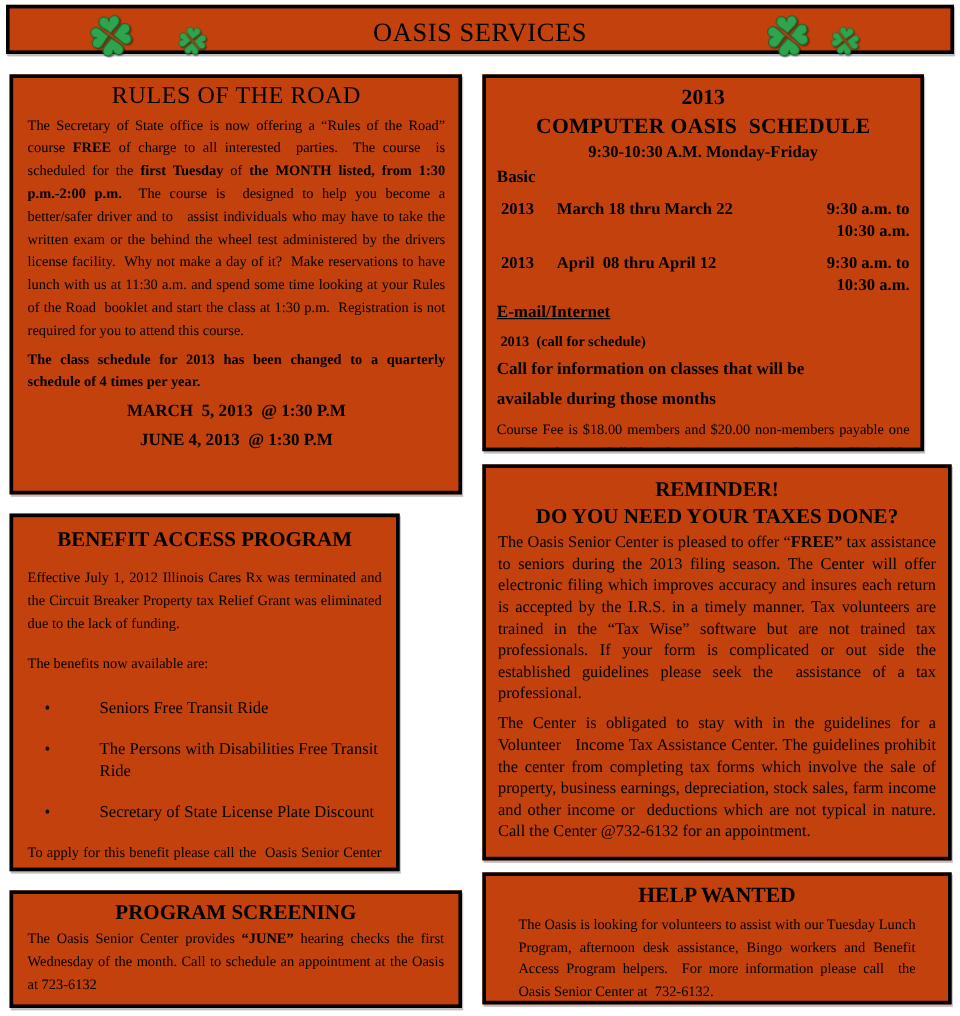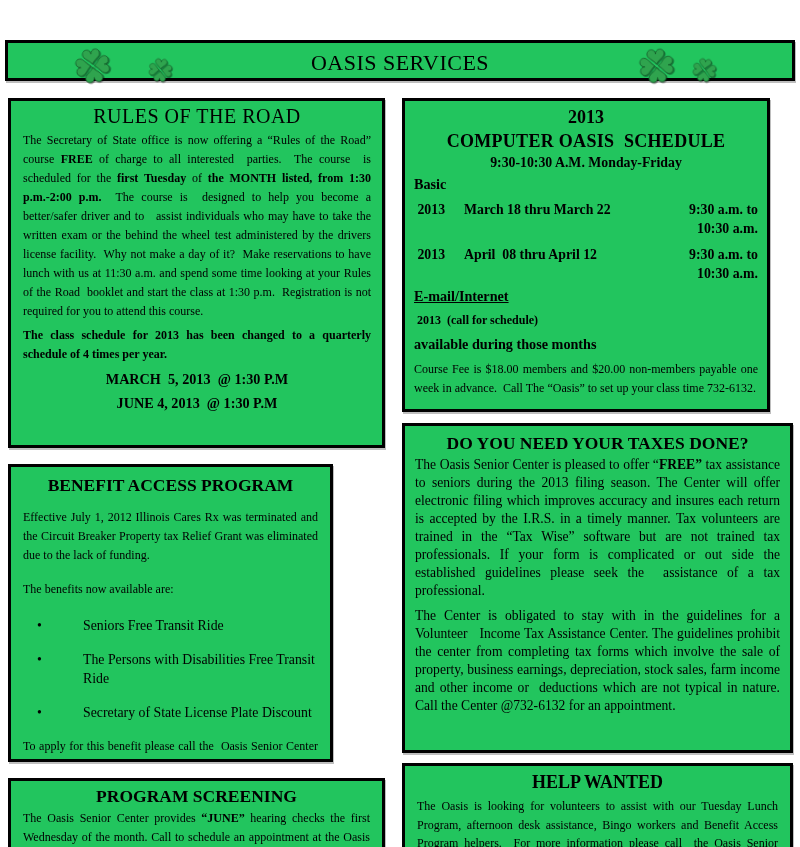--- a/index.html
+++ b/index.html
@@ -7,24 +7,23 @@
     position:relative;
     width:800px;height:847px;
     font-family:"Liberation Serif","DejaVu Serif",serif;
     color:#000;background:var(--page-bg,#fff);
     overflow:hidden;
   }
   .box{
     position:absolute;
     box-sizing:border-box;
     border:3px solid var(--border-c,#000);
-    background:#22c55e;
+    background:#c2410c;
     overflow:hidden;
     box-shadow:1px 2px 0 rgba(110,110,110,.45);
-    margin-top:36px;
   }
   
   #header{left:5px;top:4px;width:790px;height:41px;overflow:visible;}
   #header .title{
     text-align:center;font-size:22px;letter-spacing:.5px;
     margin-top:7px;white-space:pre-wrap;
   }
   .clover{position:absolute;}
   .clover-leaf path{fill:var(--clover-green,#2fa44e);stroke:var(--clover-dark,#155e2b);stroke-width:1;}
   .clover-stem{stroke:var(--clover-stem,#1f7a38);fill:none;stroke-width:3;stroke-linecap:round;}
@@ -70,21 +69,21 @@
   .sched-time{flex:1;text-align:right;}
   #computer .call-line{font-size:12px;font-weight:bold;margin-top:8px;white-space:pre-wrap;}
   #computer .note-line{font-size:14.2px;font-weight:bold;margin-top:8px;white-space:pre-wrap;}
   #computer .fee{margin-top:7px;}
 
   #taxes{left:402px;top:387px;width:391px;height:330px;padding:5px 10px;}
   #taxes .sec-title{margin:2px 0 2px;}
   #taxes .p{font-size:13.6px;line-height:18px;}
   #taxes .p1{margin-bottom:7px;}
 
-  #help{left:402px;top:727px;width:391px;height:96px;padding:4px 12px;}
+  #help{left:402px;top:727px;width:391px;height:110px;padding:4px 27px;}
   #help .sec-title{margin:2px 0 4px;font-size:18px;}
   #help .p{line-height:18.5px;}
 </style>
 </head>
 <body>
 
 <svg width="0" height="0" style="position:absolute">
   <defs>
     <g id="clover-shape">
       <path class="clover-stem" d="M0,3 C1,9 3,13 9,15"></path>
@@ -166,25 +165,27 @@
     <span class="sched-dates">March 18 thru March 22</span>
     <span class="sched-time">9:30 a.m. to 10:30 a.m.</span>
   </div>
   <div class="sched-row">
     <span class="sched-year"> 2013</span>
     <span class="sched-dates">April  08 thru April 12</span>
     <span class="sched-time">9:30 a.m. to 10:30 a.m.</span>
   </div>
   <div class="level u">E-mail/Internet</div>
   <div class="call-line"> 2013  (call for schedule)</div>
+  <div class="note-line">Call for information on classes that will be</div>
   <div class="note-line">available during those months</div>
   <p class="p fee">Course Fee is $18.00 members and $20.00 non-members payable one week in advance.  Call The “Oasis” to set up your class time 732-6132.</p>
 </div>
 
 <div class="box" id="taxes">
+  <div class="sec-title">REMINDER!</div>
   <div class="sec-title">DO YOU NEED YOUR TAXES DONE?</div>
   <p class="p p1"><span>The Oasis Senior Center is pleased to offer “</span><span style="font-weight: bold;">FREE”</span><span> tax assistance to seniors during the 2013 filing season. The Center will offer electronic filing which improves accuracy and insures each return is accepted by the I.R.S. in a timely manner. Tax volunteers are trained in the “Tax Wise” software but are not trained tax professionals. If your form is complicated or out side the established guidelines please seek the  assistance of a tax professional.</span></p>
   <p class="p">The Center is obligated to stay with in the guidelines for a Volunteer   Income Tax Assistance Center. The guidelines prohibit the center from completing tax forms which involve the sale of property, business earnings, depreciation, stock sales, farm income and other income or  deductions which are not typical in nature. Call the Center @732-6132 for an appointment.</p>
 </div>
 
 <div class="box" id="help">
   <div class="sec-title">HELP WANTED</div>
   <p class="p">The Oasis is looking for volunteers to assist with our Tuesday Lunch Program, afternoon desk assistance, Bingo workers and Benefit Access Program helpers.  For more information please call  the Oasis Senior Center at  732-6132.</p>
 </div>
 

